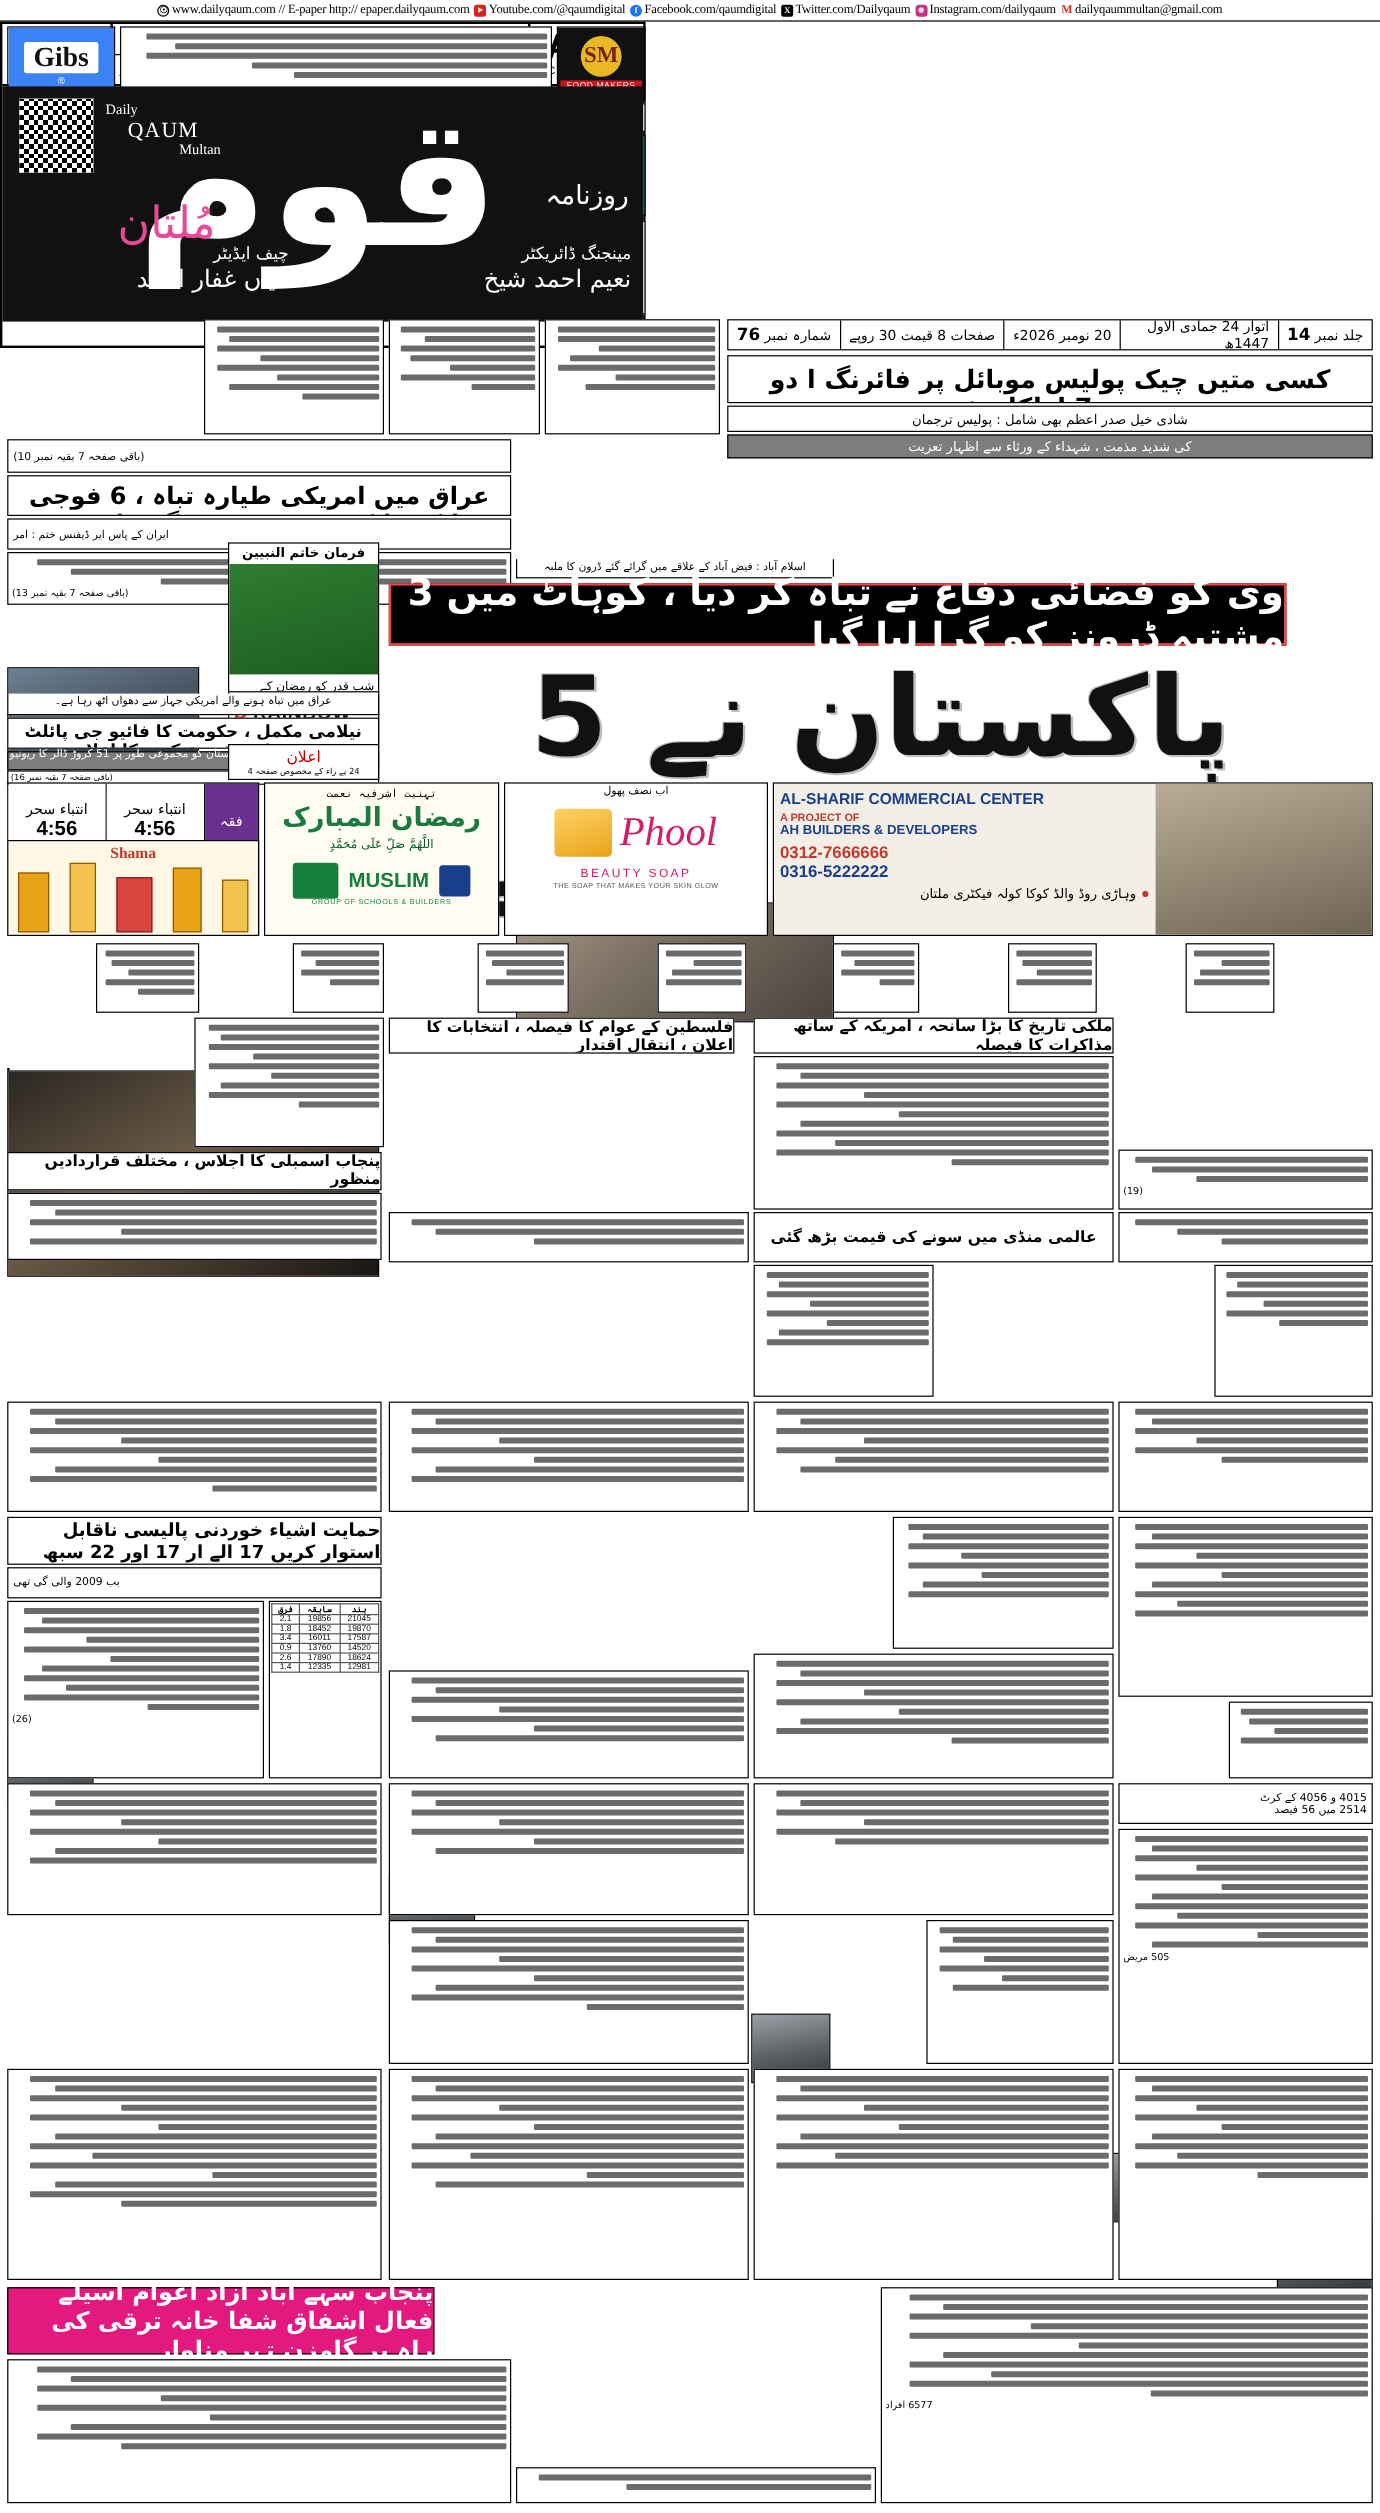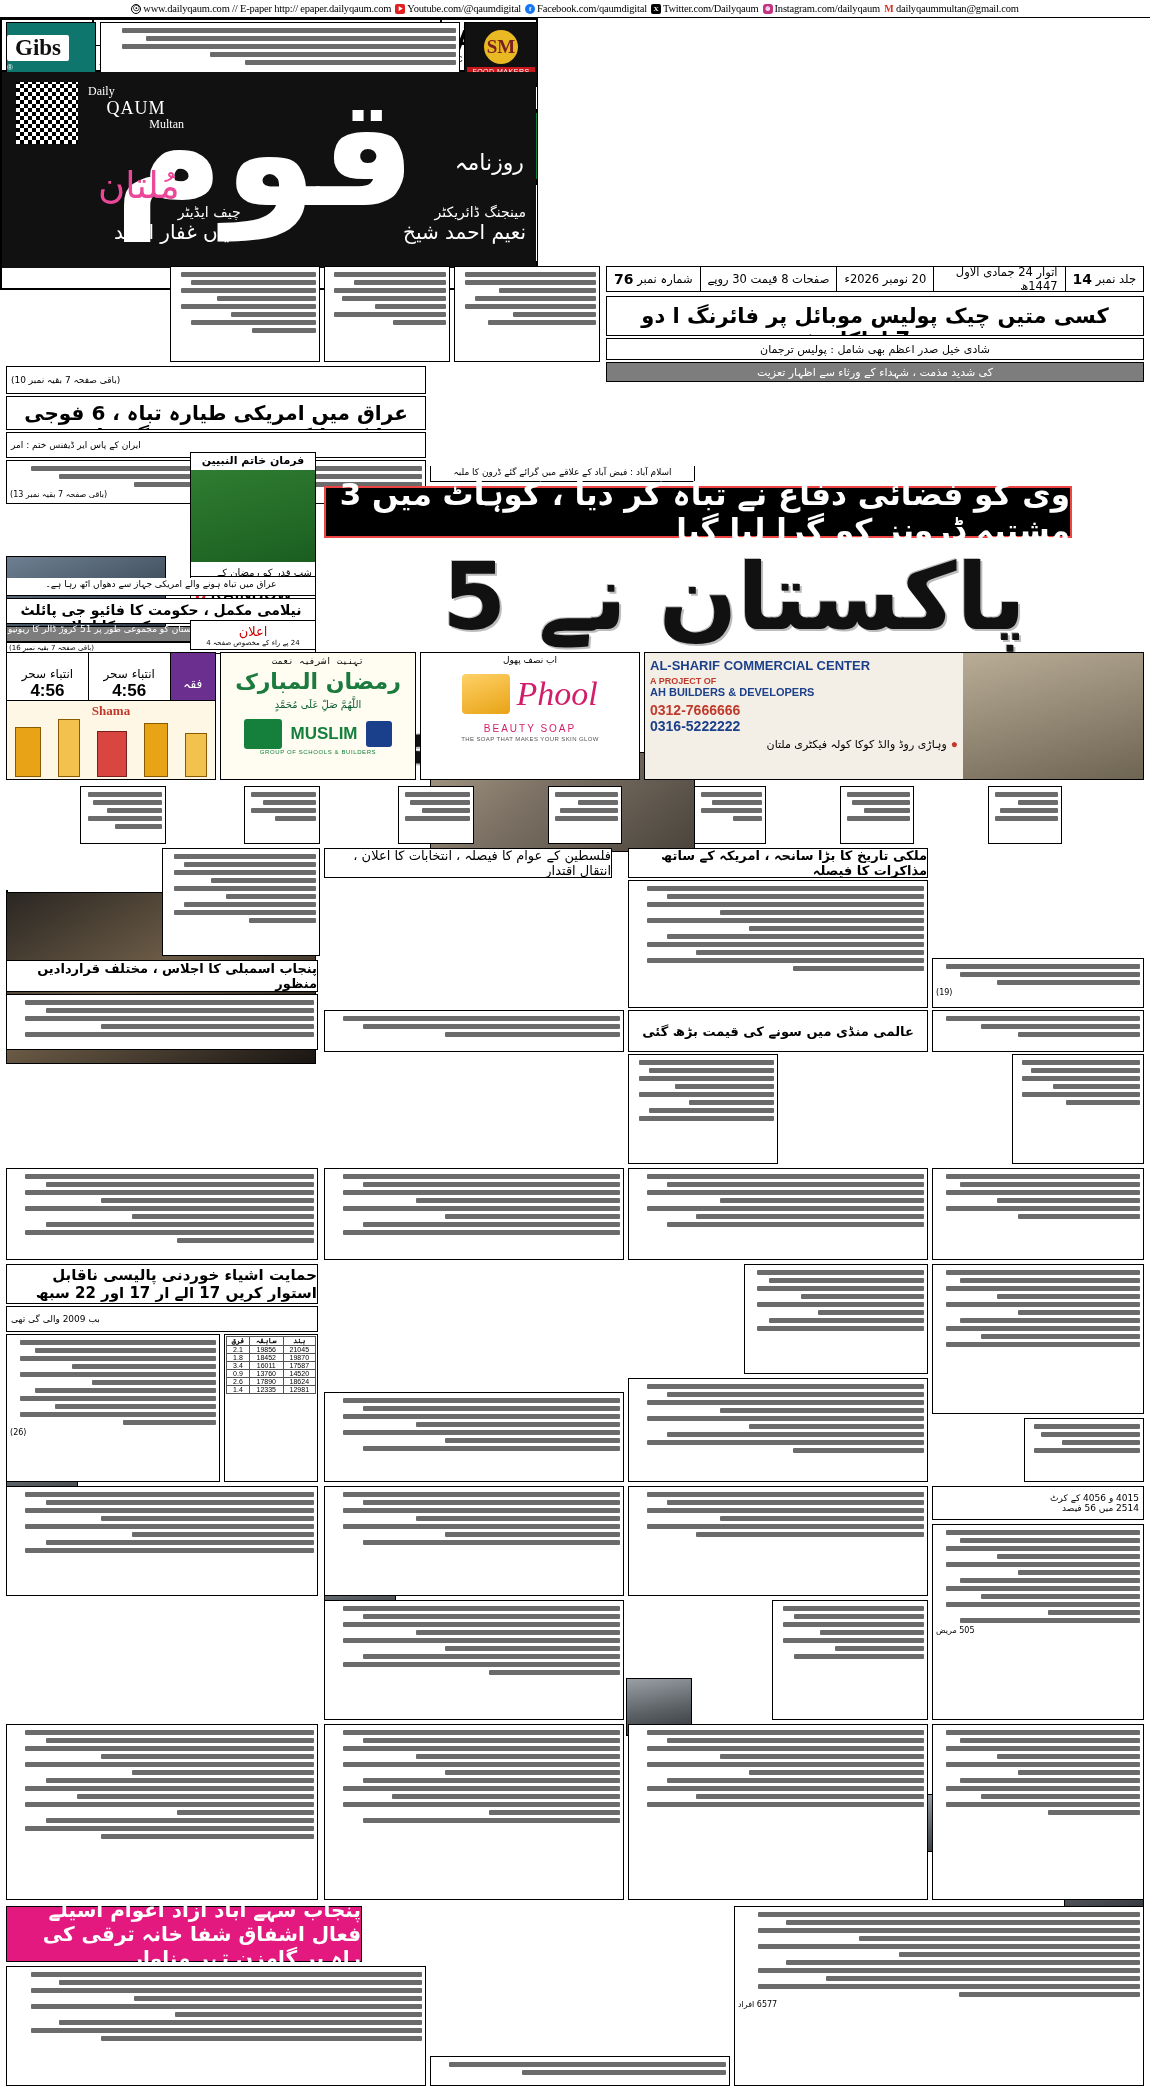--- a/index.html
+++ b/index.html
@@ -99,22 +99,22 @@
   
   #datebar { position: absolute; left: 606px; top: 266px; width: 538px; height: 26px;
              border: 1px solid #000; display: flex; align-items: center; direction: rtl;
              font-family: "DejaVu Sans", sans-serif; font-size: 11.5px; background:#fff; }
   #datebar .seg { padding: 0 7px; height: 100%; display: flex; align-items: center; }
   #datebar .sep { width: 1px; height: 100%; background: #000; }
   #datebar .issue { font-weight: 700; font-size: 14px; }
 
   
   #gibs { left: 6px; top: 22px; width: 90px; height: 62px; }
-  .gibs-in { background: #0f766e; height: 100%; display: flex; flex-direction: column;
-             align-items: flex-start; justify-content: center; color: #fff; }
+  .gibs-in { background: #3b82f6; height: 100%; display: flex; flex-direction: column;
+             align-items: center; justify-content: center; color: #fff; }
   .gibs-in .g { background: #fff; color: #111; font-family: "Liberation Serif", serif;
                 font-size: 23px; font-weight: 700; padding: 0 8px; border-radius: 2px; }
   .gibs-in .r { font-size: 8px; margin-top: 2px; }
 
   
   #smlogo { left: 464px; top: 22px; width: 74px; height: 62px; }
   .sm-in { height: 100%; background: #111; display: flex; flex-direction: column;
            align-items: center; justify-content: center; }
   .sm-circ { width: 34px; height: 34px; border-radius: 50%; background: #e8b923;
              color: #7a1f1f; font-family: "Liberation Serif", serif; font-size: 19px;
@@ -575,21 +575,21 @@
         <div class="ln w88 r"></div>
         <div class="ln w95 r"></div>
         <div class="ln w70 r"></div>
       <div class="ln w95 r"></div>
         <div class="ln w60 r"></div>
         <div class="ln w88 r"></div>
         <div class="ln w95 r"></div>
       <div class="ln w45 r"></div>
     </div>
   </div>
-  <div class="bx urdu" style="left:324px; top:848px; width:288px; height:30px; font-size:13px; display:flex; align-items:center; justify-content:center; font-weight:400;">
+  <div class="bx urdu" style="left:324px; top:848px; width:288px; height:30px; font-size:13px; display:flex; align-items:center; justify-content:center; font-weight:700;">
     <span>فلسطین کے عوام کا فیصلہ ، انتخابات کا اعلان ، انتقال اقتدار</span>
   </div>
 
   <div class="bx urdu" style="left:628px; top:848px; width:300px; height:30px; font-size:13px; display:flex; align-items:center; justify-content:center; font-weight:700;">
     <span>ملکی تاریخ کا بڑا سانحہ ، امریکہ کے ساتھ مذاکرات کا فیصلہ</span>
   </div>
   <div class="bx urdu" style="left:628px; top:880px; width:300px; height:128px; font-size:8px;">
     <div class="lines">
       <div class="ln w95 r"></div>
         <div class="ln w88 r"></div>

